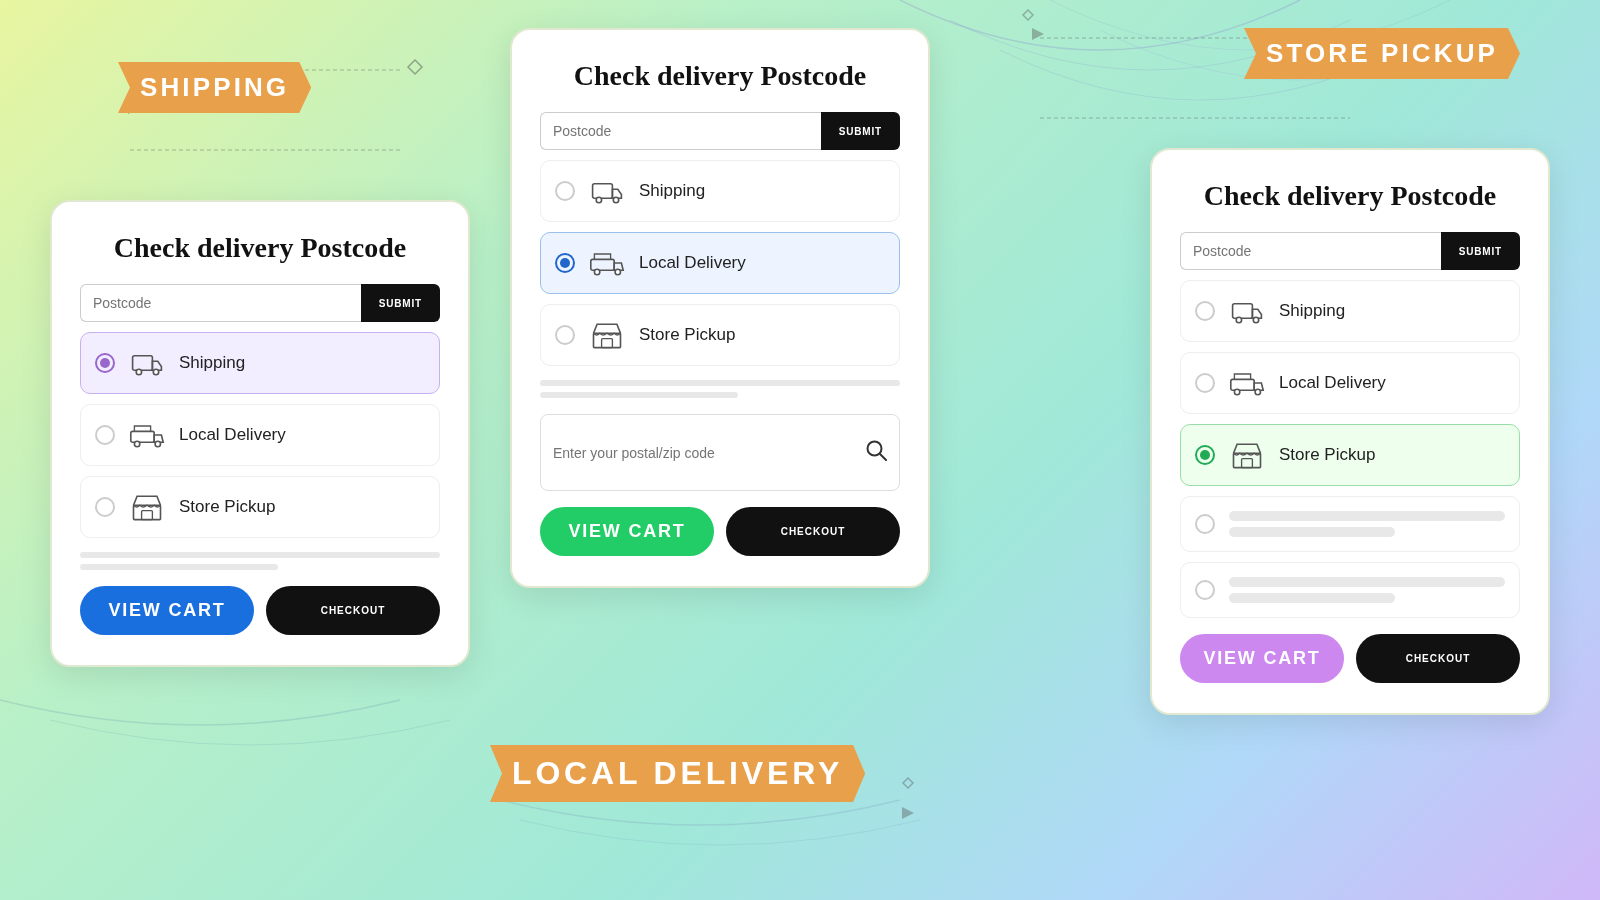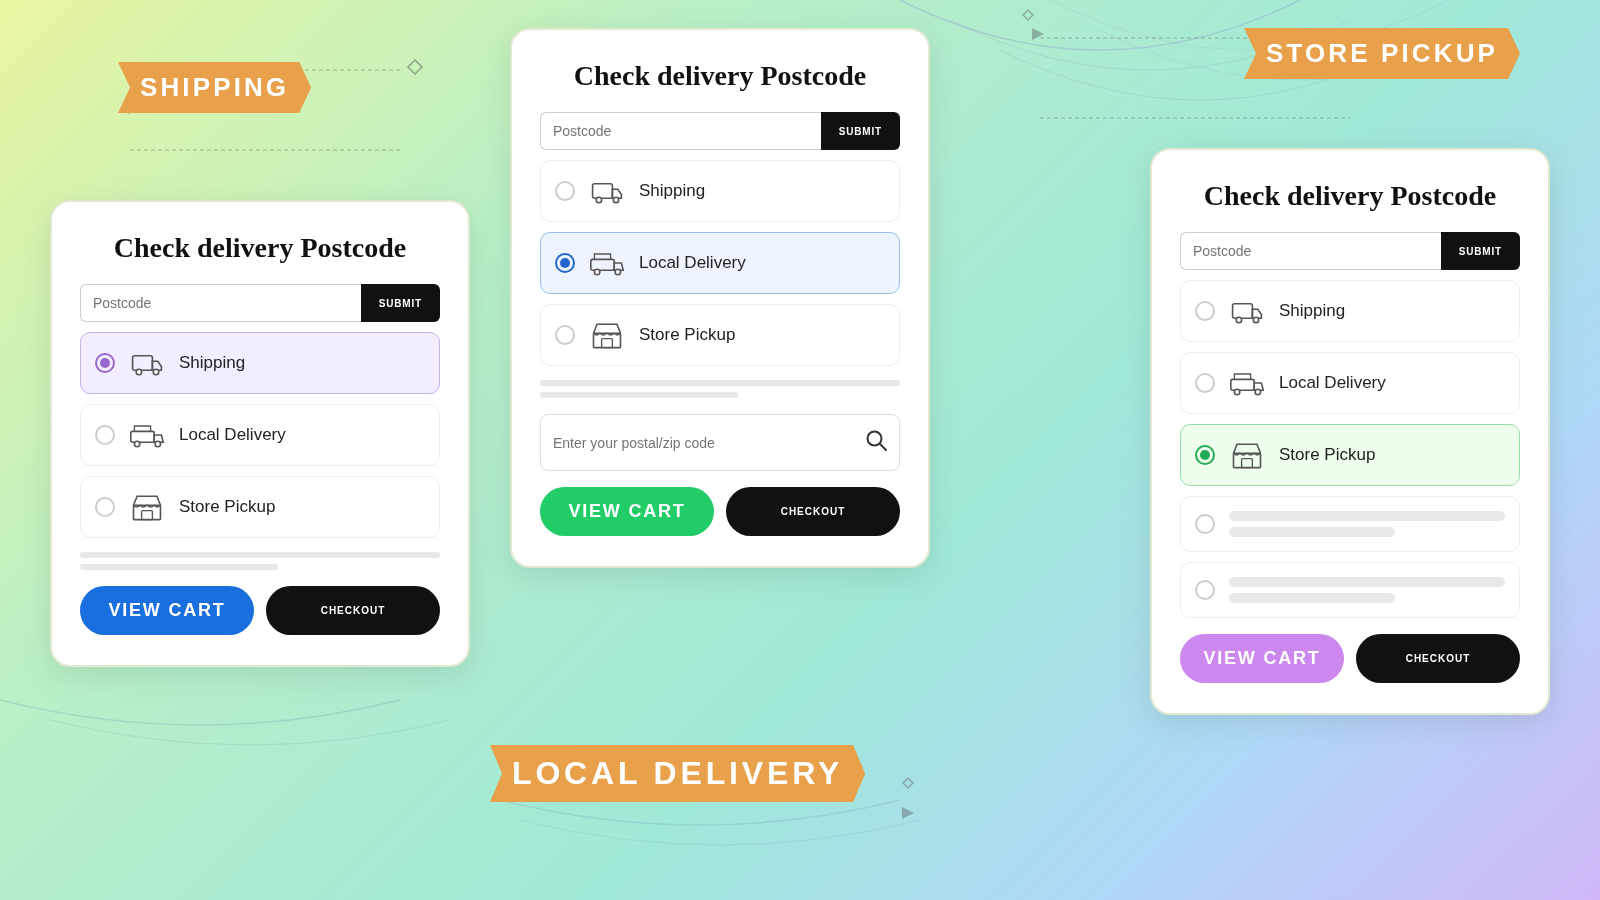--- a/index.html
+++ b/index.html
@@ -207,21 +207,21 @@
     .divider-line.short {
       width: 55%;
     }
 
     
     .search-row {
       display: flex;
       align-items: center;
       border: 1px solid #ddd;
       border-radius: 8px;
-      padding: 14px 12px;
+      padding: 24px 12px;
       margin-bottom: 16px;
       gap: 8px;
     }
     .search-input {
       flex: 1;
       border: none;
       outline: none;
       font-size: 14px;
       color: #aaa;
     }

